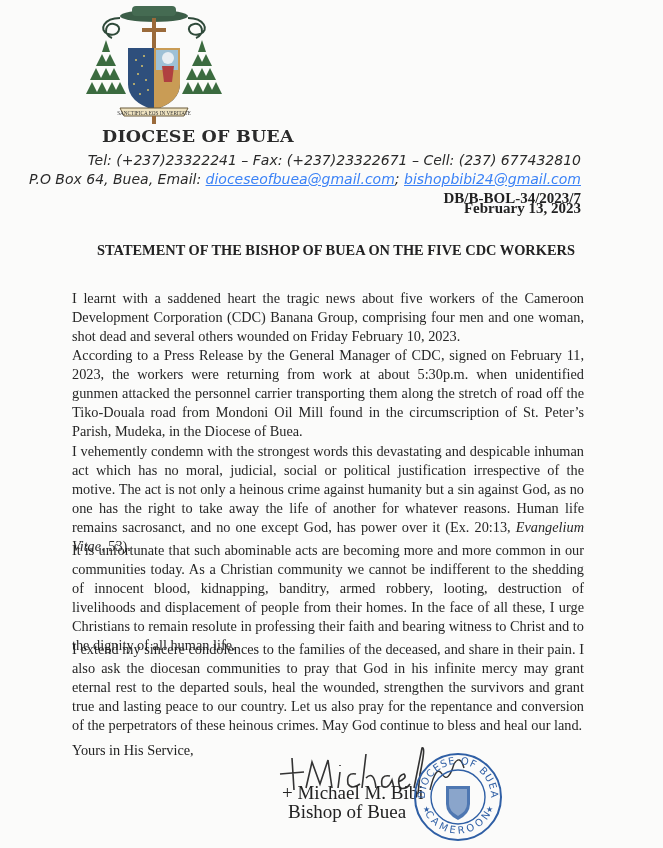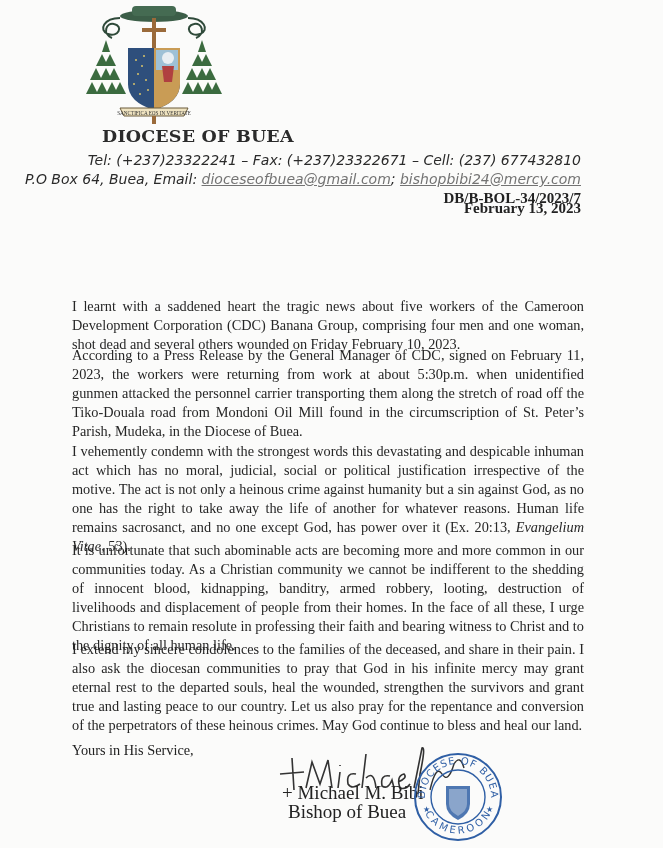--- a/index.html
+++ b/index.html
@@ -16,38 +16,38 @@
     font-family: "DejaVu Serif", serif; font-weight: bold; font-size: 17.5px;
     color: #2b2b2b; letter-spacing: 0.2px;
   }
   .contact {
     position: absolute; right: 82px; text-align: right;
     font-family: "DejaVu Sans", sans-serif; font-style: italic;
     font-size: 14px; color: #2a2a2a; white-space: nowrap;
   }
   .contact.l1 { top: 152px; }
   .contact.l2 { top: 171px; }
-  .contact a { color: #737373; text-decoration: underline; }
+  .contact a { color: #3b82f6; text-decoration: underline; }
   .ref {
     position: absolute; right: 82px; text-align: right;
     font-family: "Liberation Serif", serif; font-weight: bold; font-size: 15px; color: #222;
   }
   .ref.r1 { top: 190px; }
   .ref.r2 { top: 200px; text-align: center; }
   .title {
     position: absolute; left: 76px; top: 240px; width: 520px;
     font-family: "Liberation Serif", serif; font-weight: bold; font-size: 14.4px;
     line-height: 20px; color: #222; text-align: center;
   }
   .body {
     position: absolute; left: 72px; width: 512px;
     font-size: 14.3px; line-height: 19px; text-align: justify; color: #262626;
   }
   .body p { margin: 0; }
-  .p1 { top: 297px; }
+  .p1 { top: 289px; }
   .p2 { top: 346px; }
   .p3 { top: 442px; }
   .p4 { top: 541px; }
   .p5 { top: 640px; }
   .closing { position: absolute; left: 72px; top: 742px; font-size: 14.3px; }
   .signer { position: absolute; left: 282px; top: 783px; font-size: 19px; line-height: 19px; }
   .signer .title2 { padding-left: 6px; }
   .signature { position: absolute; left: 270px; top: 744px; width: 200px; height: 60px; }
   .stamp { position: absolute; left: 413px; top: 752px; width: 90px; height: 90px; }
 </style>
@@ -109,26 +109,27 @@
 
   <path d="M36 104 L104 104 L100 112 L40 112 Z" fill="#efe3c0" stroke="#6a5a3a" stroke-width="1"></path>
   <text x="70" y="110.5" font-size="5.2" text-anchor="middle" fill="#333" font-family="Liberation Serif, serif">SANCTIFICA EOS IN VERITATE</text>
   <rect x="68" y="112" width="4" height="8" fill="#9a6a3a"></rect>
 </svg>
 
 <div class="org-name">DIOCESE OF BUEA</div>
 
 <div class="contact l1">Tel:  (+237)23322241 – Fax: (+237)23322671 – Cell: (237) 677432810</div>
 <div class="contact l2">
-  <span>P.O Box 64, Buea, Email: </span><a>dioceseofbuea@gmail.com</a><span>; </span><a>bishopbibi24@mercy.com</a>
+  <span>P.O Box 64, Buea, Email: </span><a>dioceseofbuea@gmail.com</a><span>; </span><a>bishopbibi24@gmail.com</a>
 </div>
 <div class="ref r1">DB/B-BOL-34/2023/7</div>
 <div class="ref r2">February 13, 2023</div>
 
 <div class="title">
+  <div>STATEMENT OF THE BISHOP OF BUEA ON THE FIVE CDC WORKERS</div>
 </div>
 
 <div class="body p1">
     <p>I learnt with a saddened heart the tragic news about five workers of the Cameroon Development Corporation (CDC) Banana Group, comprising four men and one woman, shot dead and several others wounded on Friday February 10, 2023.</p>
   </div>
 <div class="body p2">
     <p>According to a Press Release by the General Manager of CDC, signed on February 11, 2023, the workers were returning from work at about 5:30p.m. when unidentified gunmen attacked the personnel carrier transporting them along the stretch of road off the Tiko-Douala road from Mondoni Oil Mill found in the circumscription of St. Peter’s Parish, Mudeka, in the Diocese of Buea.</p>
   </div>
 <div class="body p3">
     <p><span>I vehemently condemn with the strongest words this devastating and despicable inhuman act which has no moral, judicial, social or political justification irrespective of the motive. The act is not only a heinous crime against humanity but a sin against God, as no one has the right to take away the life of another for whatever reasons. Human life remains sacrosanct, and no one except God, has power over it (Ex. 20:13, </span><i>Evangelium Vitae</i><span>, 53).</span></p>

